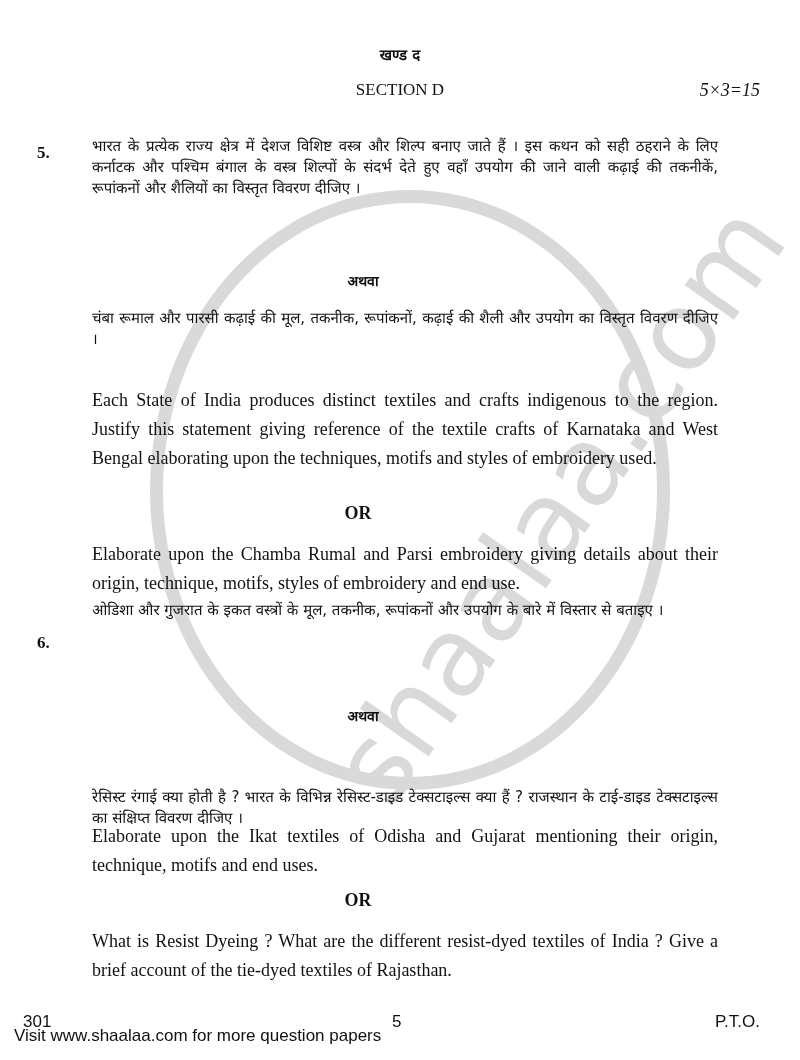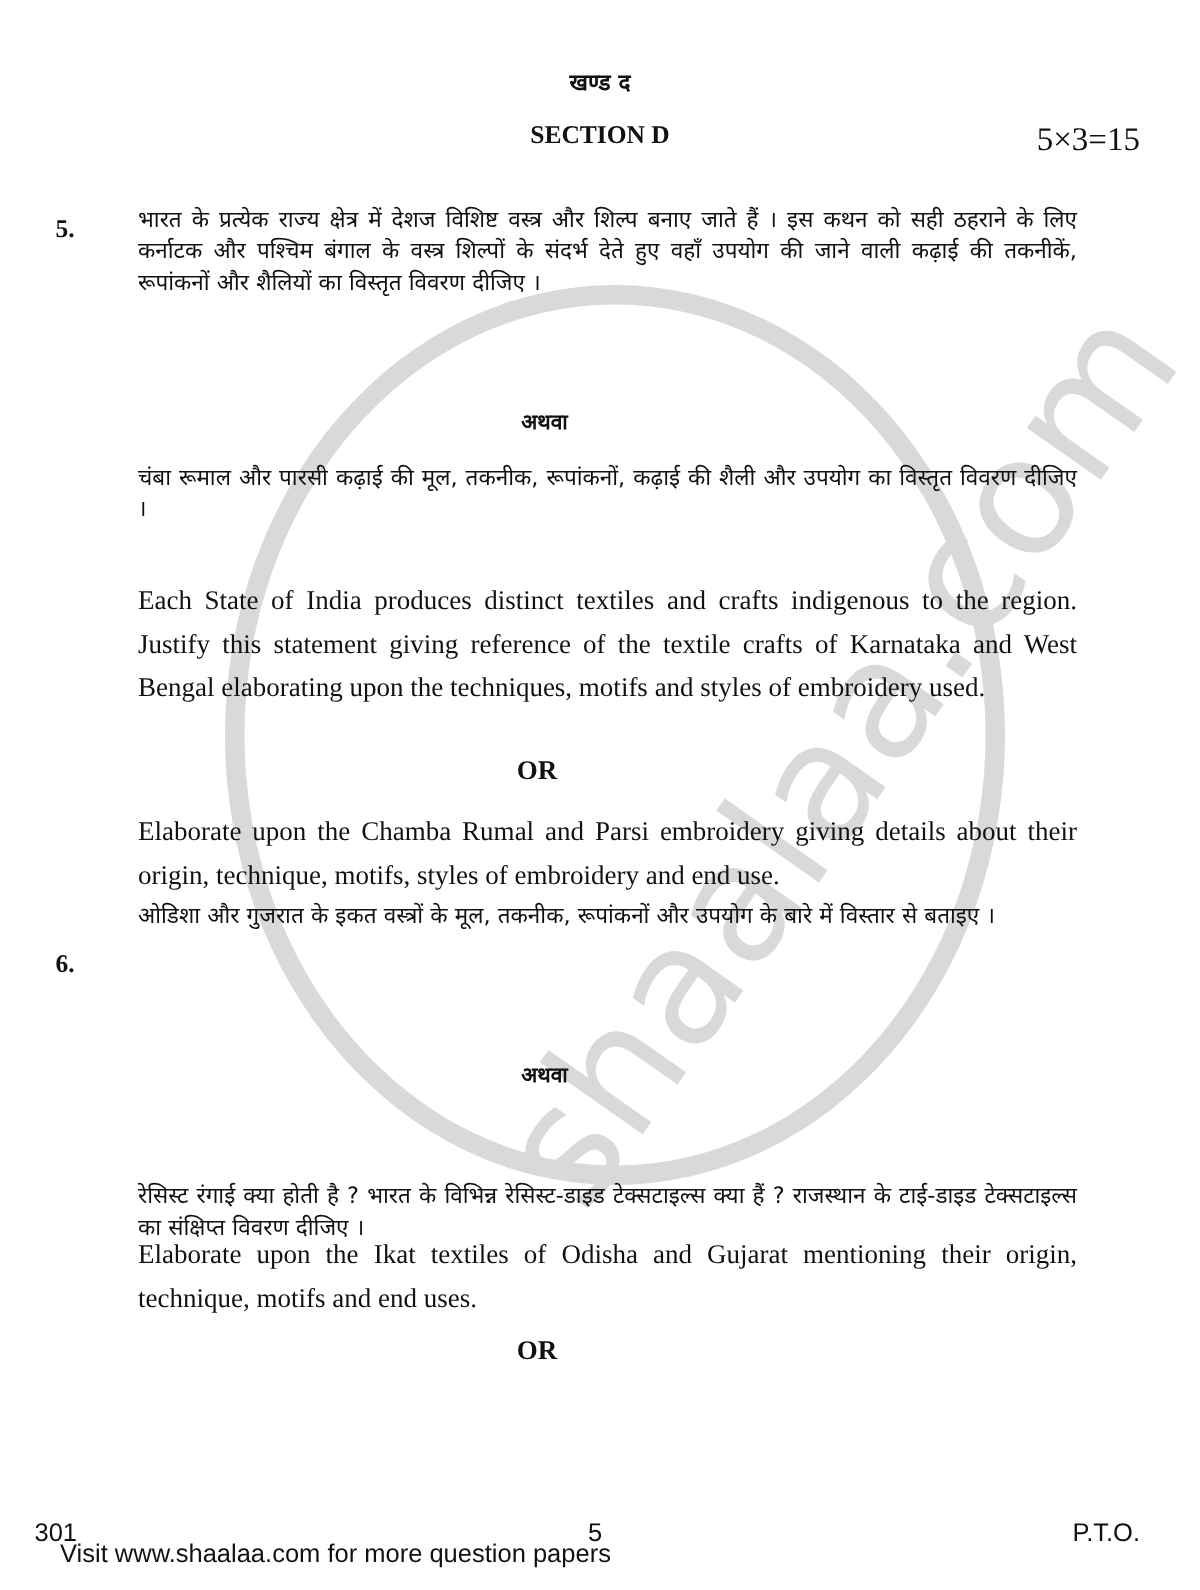--- a/index.html
+++ b/index.html
@@ -2,22 +2,22 @@
 <html><head>
 <meta charset="utf-8">
 <style>
   html, body { margin:0; padding:0; background:#ffffff; }
   body { width:800px; height:1060px; position:relative; overflow:hidden; color:#111; font-family:"DejaVu Serif", serif; }
   .page { position:absolute; left:0; top:0; width:800px; height:1060px; }
   .watermark { position:absolute; left:150px; top:190px; width:530px; height:630px; pointer-events:none; }
   .watermark .ring { position:absolute; left:0; top:0; width:520px; height:600px; border:13px solid #d9d9d9; border-radius:50%; box-sizing:border-box; }
   .watermark .wm-text { position:absolute; left:60px; top:250px; font-family:"DejaVu Sans", sans-serif; font-size:110px; color:#d9d9d9; transform:rotate(-55deg); transform-origin:center; white-space:nowrap; }
   .hindi-head { position:absolute; left:0; width:800px; text-align:center; top:44px; font-family:"DejaVu Sans", sans-serif; font-weight:bold; font-size:15px; }
-  .section-head { position:absolute; left:0; width:800px; text-align:center; top:80px; font-weight:bold; font-size:17px; font-family:"Liberation Serif", serif; }
-  .marks { position:absolute; right:40px; top:80px; font-size:22px; font-family:"Liberation Serif", serif; }
+  .section-head { position:absolute; left:0; width:800px; text-align:center; top:80px; font-weight:normal; font-size:17px; font-family:"Liberation Serif", serif; }
+  .marks { position:absolute; right:40px; top:80px; font-style:italic; font-size:18px; font-family:"Liberation Serif", serif; }
   .qnum { position:absolute; left:37px; font-weight:bold; font-size:17px; font-family:"Liberation Serif", serif; }
   .block { position:absolute; left:92px; width:626px; text-align:justify; }
   .hi { font-family:"DejaVu Sans", sans-serif; font-size:15px; line-height:21px; }
   .en { font-family:"Liberation Serif", serif; font-size:18px; line-height:29px; }
   .or-hi { position:absolute; left:0; width:726px; text-align:center; font-family:"DejaVu Sans", sans-serif; font-weight:bold; font-size:14px; }
   .or-en { position:absolute; left:0; width:716px; text-align:center; font-family:"Liberation Serif", serif; font-weight:bold; font-size:18px; }
   .footer { position:absolute; font-family:"Liberation Sans", sans-serif; font-size:17px; }
 </style>
 </head>
 <body>
@@ -40,18 +40,19 @@
   <div class="block en" style="top:386px;">Each State of India produces distinct textiles and crafts indigenous to the region. Justify this statement giving reference of the textile crafts of Karnataka and West Bengal elaborating upon the techniques, motifs and styles of embroidery used.</div>
   <div class="or-en" style="top:503px;">OR</div>
   <div class="block en" style="top:540px;">Elaborate upon the Chamba Rumal and Parsi embroidery giving details about their origin, technique, motifs, styles of embroidery and end use.</div>
 
   <div class="qnum" style="top:633px;">6.</div>
   <div class="block hi" style="top:600px;">ओडिशा और गुजरात के इकत वस्त्रों के मूल, तकनीक, रूपांकनों और उपयोग के बारे में विस्तार से बताइए ।</div>
   <div class="or-hi" style="top:706px;">अथवा</div>
   <div class="block hi" style="top:743px;margin-top:44px;">रेसिस्ट रंगाई क्या होती है ? भारत के विभिन्न रेसिस्ट-डाइड टेक्सटाइल्स क्या हैं ? राजस्थान के टाई-डाइड टेक्सटाइल्स का संक्षिप्त विवरण दीजिए ।</div>
   <div class="block en" style="top:822px;">Elaborate upon the Ikat textiles of Odisha and Gujarat mentioning their origin, technique, motifs and end uses.</div>
   <div class="or-en" style="top:890px;">OR</div>
+  <div class="block en" style="top:927px;">What is Resist Dyeing ? What are the different resist-dyed textiles of India ? Give a brief account of the tie-dyed textiles of Rajasthan.</div>
 
   <div class="footer" style="left:23px; top:1012px;">301</div>
   <div class="footer" style="left:392px; top:1012px;">5</div>
   <div class="footer" style="right:40px; top:1012px;">P.T.O.</div>
-  <div class="footer" style="left:14px; top:1026px;margin-left:26px;">Visit www.shaalaa.com for more question papers</div>
+  <div class="footer" style="left:14px; top:1026px;">Visit www.shaalaa.com for more question papers</div>
 </div>
 
 </body></html>

